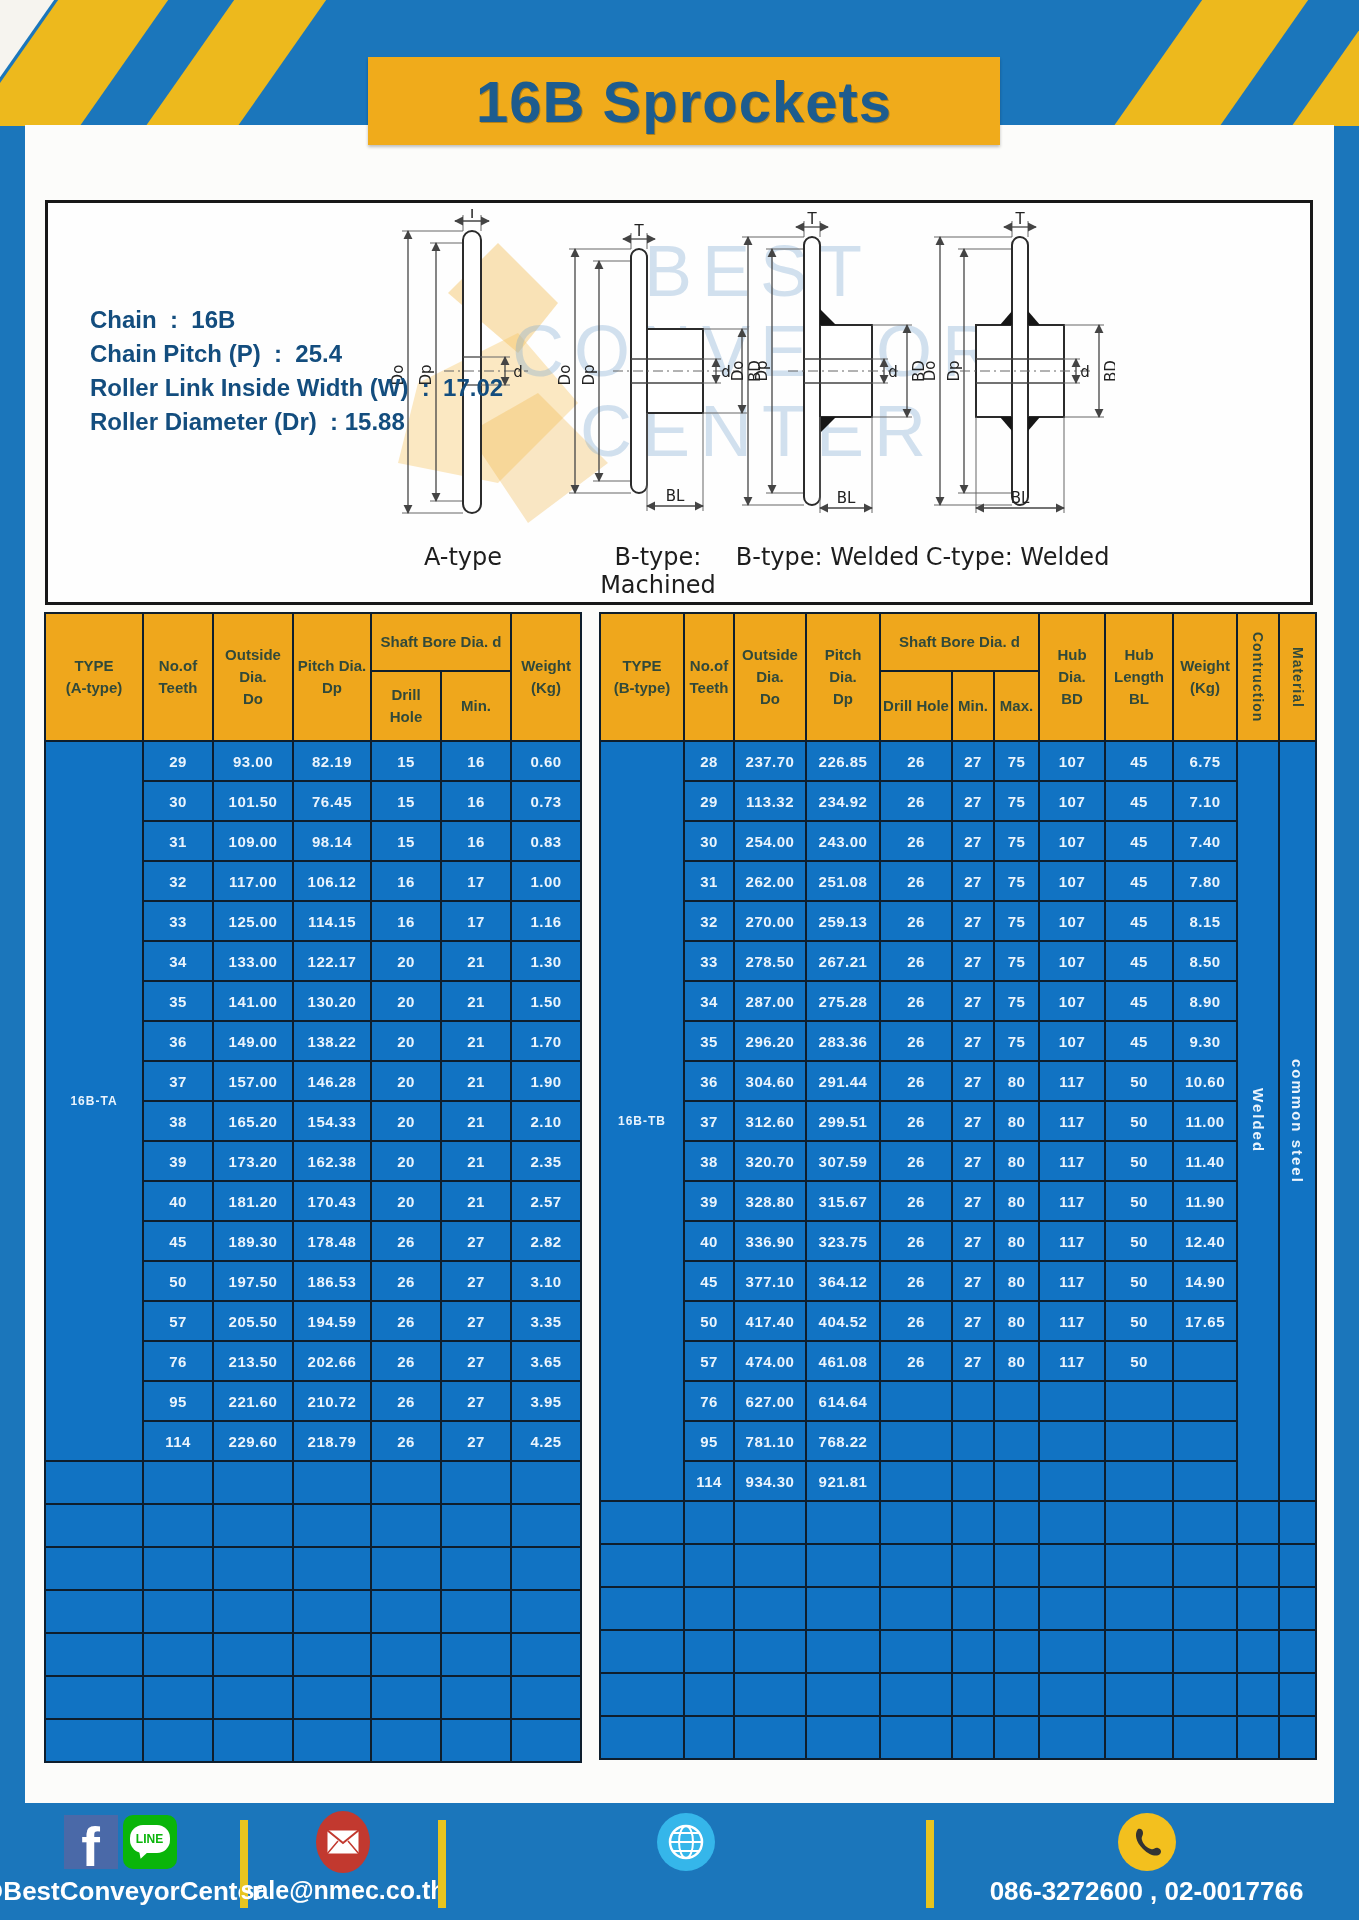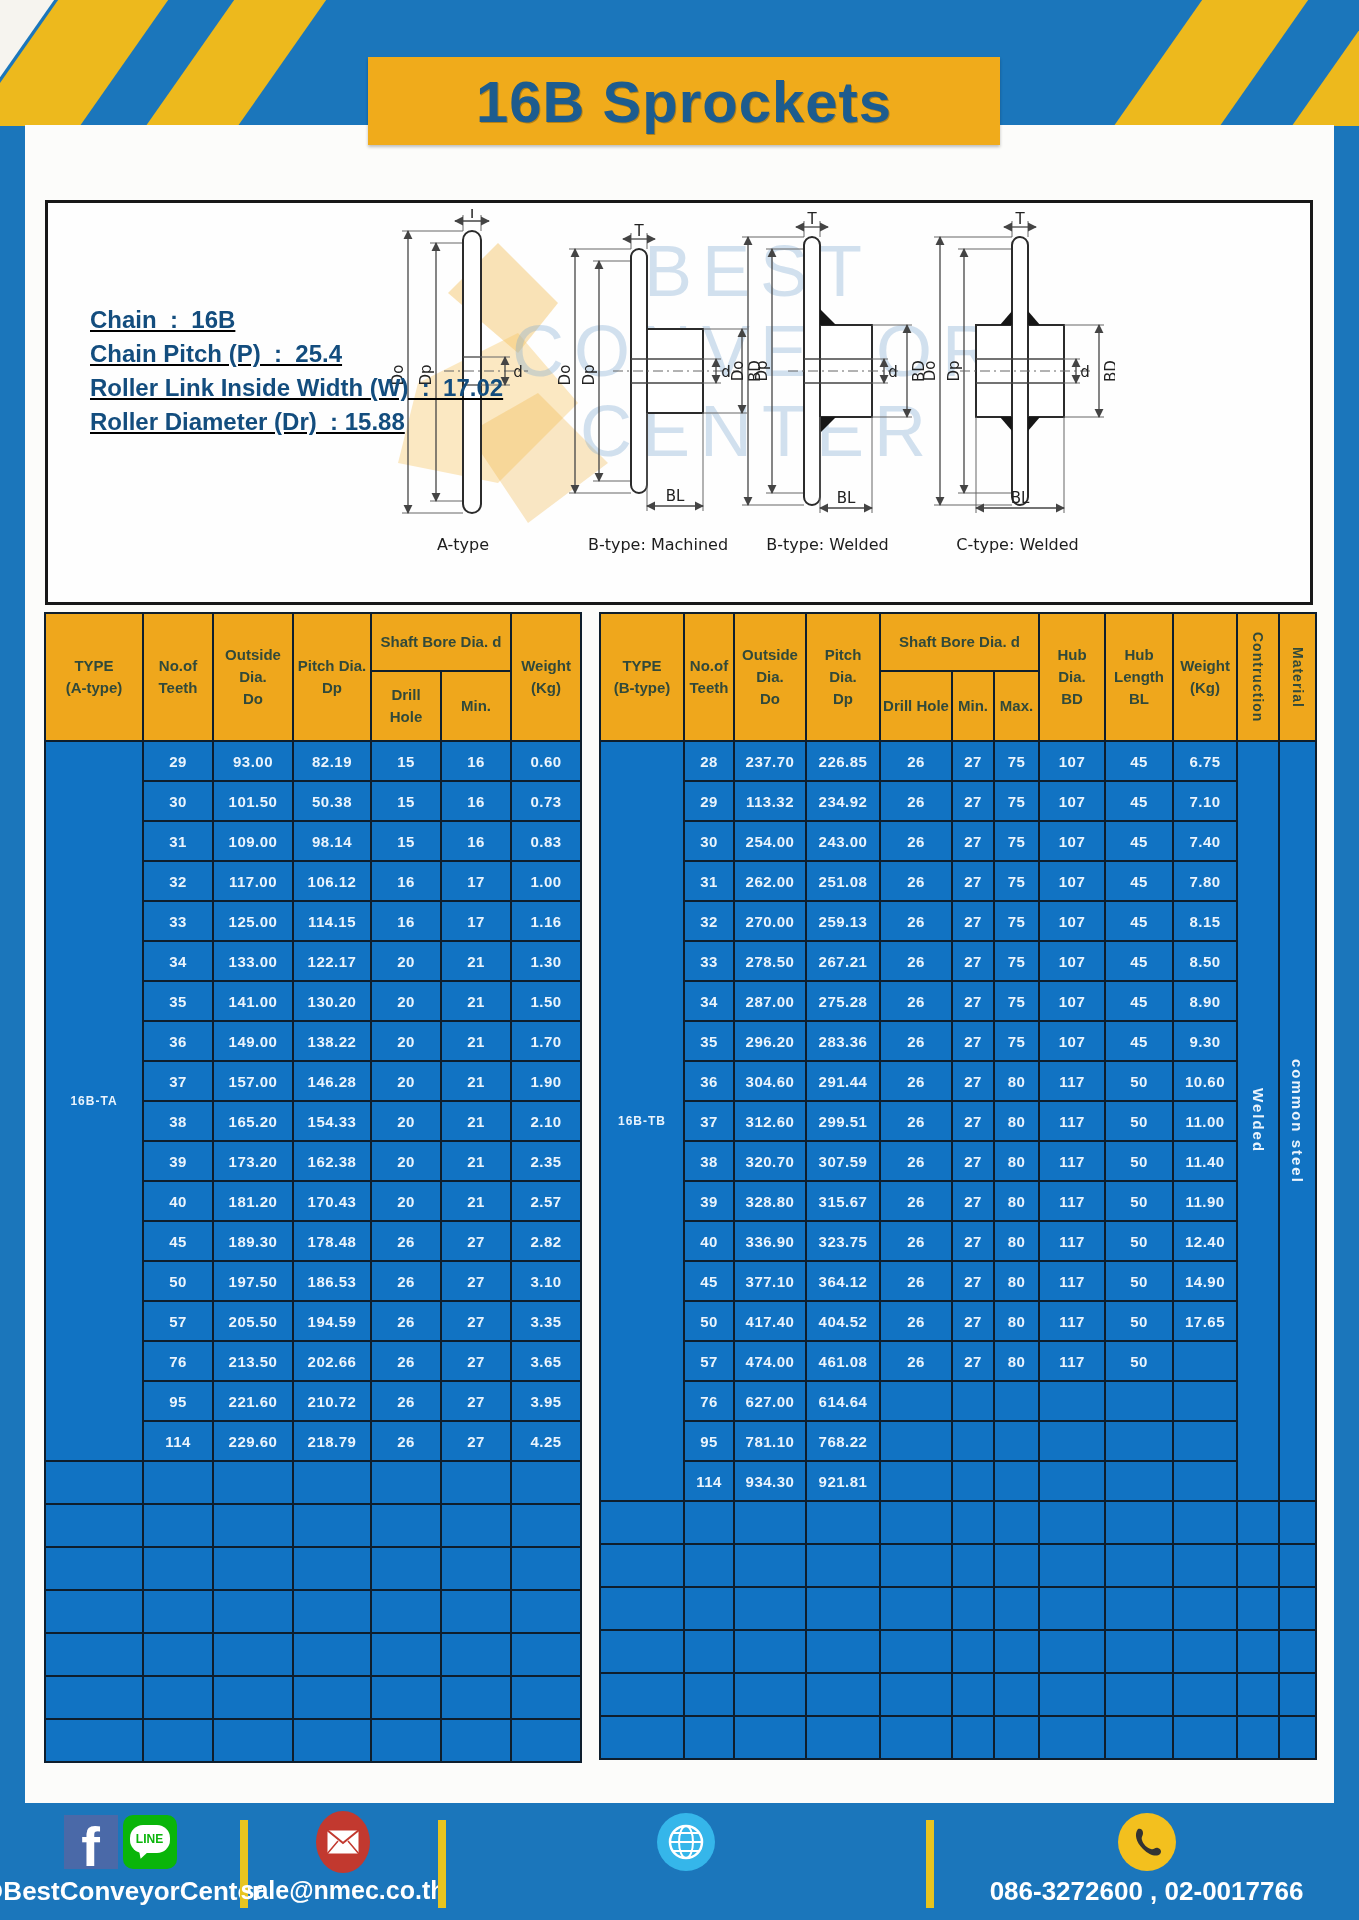--- a/index.html
+++ b/index.html
@@ -15,27 +15,27 @@
   .stripe{position:absolute;top:-12px;height:150px;background:#edb91d;transform:skewX(-35deg);}
   .stripe.white{background:#f6f4ef;}
   
   .white-card{position:absolute;left:25px;top:125px;width:1309px;height:1678px;background:#fcfcfa;}
   
   .title-box{position:absolute;left:368px;top:57px;width:632px;height:88px;background:#f0ab1b;
     display:flex;align-items:center;justify-content:center;box-shadow:0 2px 3px rgba(0,0,0,.25);}
   .title-text{font-size:58px;font-weight:bold;color:#1d5c8e;letter-spacing:1px;text-shadow:1px 1px 0 rgba(0,0,0,.25);}
   
   .spec-panel{position:absolute;left:45px;top:200px;width:1262px;height:399px;background:#fefefe;border:3px solid #181818;}
-  .spec-lines{position:absolute;left:42px;top:100px;z-index:2;text-decoration:underline;}
+  .spec-lines{position:absolute;left:42px;top:100px;z-index:2;}
   .spec-line{font-size:24px;font-weight:bold;color:#134d7e;line-height:34px;white-space:pre;}
   .watermark{position:absolute;left:400px;top:28px;width:620px;text-align:center;z-index:0;}
   .watermark div{font-size:72px;font-weight:normal;letter-spacing:10px;line-height:80px;color:rgba(125,170,210,0.35);}
   .wm-shape{position:absolute;left:330px;top:30px;z-index:0;}
   .diagram{position:absolute;top:6px;z-index:1;text-align:center;}
-  .diagram-label{font-size:16px;color:#1d1d1d;margin-top:4px;font-family:"DejaVu Sans", sans-serif;}
+  .diagram-label{font-size:24px;color:#1d1d1d;margin-top:12px;font-family:"DejaVu Sans", sans-serif;}
   .diagram svg{display:block;margin:0 auto;}
   .dwg{stroke:#2b2b2b;stroke-width:2;fill:#fff;}
   .dim{stroke:#444;stroke-width:1.3;fill:none;}
   .ext{stroke:#666;stroke-width:1;fill:none;}
   .cline{stroke:#666;stroke-width:1;stroke-dasharray:10 4 2 4;fill:none;}
   .weld{fill:#161616;stroke:none;}
   .dimtxt{font-family:"DejaVu Sans", sans-serif;font-size:15px;fill:#222;}
   
   .tables{position:absolute;left:44px;top:612px;display:flex;gap:17px;}
   table.spec-table{border-collapse:collapse;table-layout:fixed;background:#1173c3;height:1133px;}
@@ -292,21 +292,21 @@
           <td class="num-cell">29</td>
           <td class="num-cell">93.00</td>
           <td class="num-cell">82.19</td>
           <td class="num-cell">15</td>
           <td class="num-cell">16</td>
           <td class="num-cell">0.60</td>
         </tr>
         <tr class="data-row">
           <td class="num-cell">30</td>
           <td class="num-cell">101.50</td>
-          <td class="num-cell">50.38</td>
+          <td class="num-cell">76.45</td>
           <td class="num-cell">15</td>
           <td class="num-cell">16</td>
           <td class="num-cell">0.73</td>
         </tr>
         <tr class="data-row">
           <td class="num-cell">31</td>
           <td class="num-cell">109.00</td>
           <td class="num-cell">98.14</td>
           <td class="num-cell">15</td>
           <td class="num-cell">16</td>

